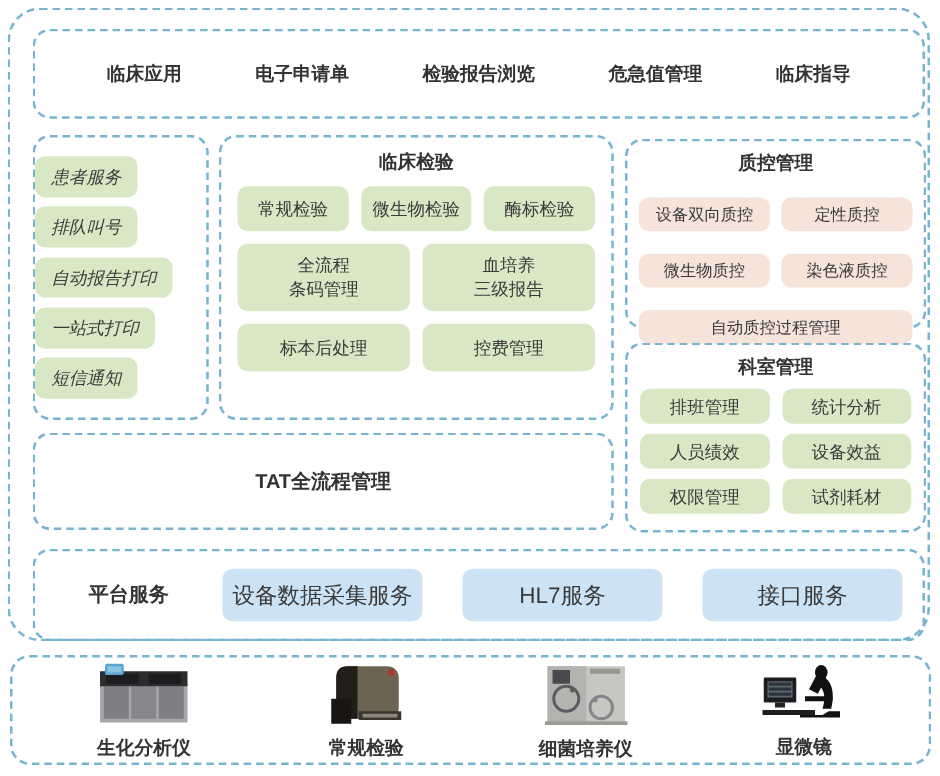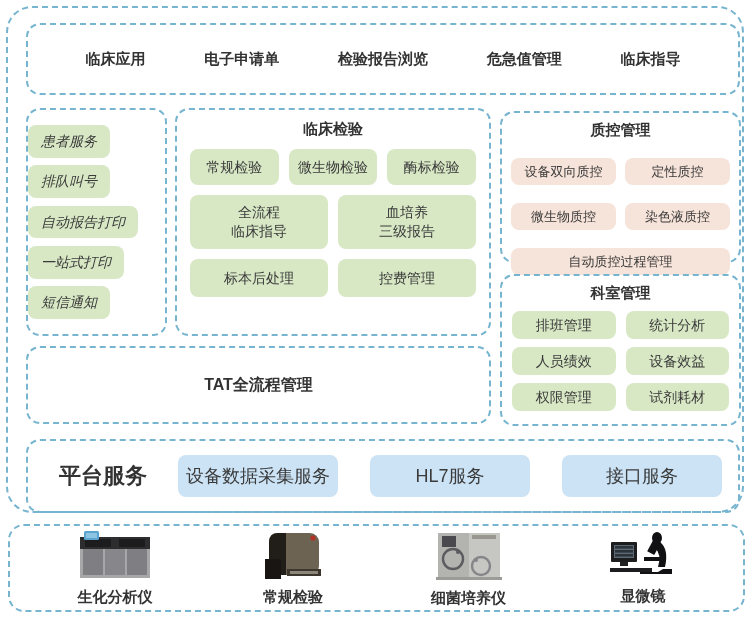--- a/index.html
+++ b/index.html
@@ -43,21 +43,21 @@
              display:flex; flex-direction:column; gap:8px; padding:8px 10px 10px; }
   .drow { display:flex; gap:10px; }
   .drow .pill { flex:1; height:28px; }
 
   .tatbox { left:18px; top:338px; width:465px; height:78px;
             display:flex; align-items:center; justify-content:center;
             font-size:16px; font-weight:600; color:#333; }
 
   .platformbox { left:18px; top:431px; width:714px; height:74px;
                  display:flex; align-items:center; padding:0 16px 0 0; }
-  .plabel { width:150px; text-align:center; font-size:22px; font-weight:600; color:#333; flex:0 0 150px; }
+  .plabel { width:150px; text-align:center; font-size:16px; font-weight:600; color:#333; flex:0 0 150px; }
   .pill.blue { background:#cbe3f5; flex:1; height:42px; font-size:18px; margin-right:32px; }
   .pill.blue:last-child { margin-right:0; }
 
   .bottombox { left:8px; top:524px; width:737px; height:88px; border-radius:16px;
                display:flex; align-items:center; justify-content:space-around; padding:0 14px; }
   .device { display:flex; flex-direction:column; align-items:center; gap:3px; }
   .device-label { font-size:15px; font-weight:600; color:#333; }
 </style>
 </head>
 <body>
@@ -84,21 +84,21 @@
 
     <div class="box dashed midbox">
       <div class="panel-title">临床检验</div>
       <div class="mrow r1">
         <span class="pill">常规检验</span>
         <span class="pill">微生物检验</span>
         <span class="pill">酶标检验</span>
       </div>
       <div class="mrow r2">
         <span class="pill">全流程
-临床指导</span>
+条码管理</span>
         <span class="pill">血培养
 三级报告</span>
       </div>
       <div class="mrow r3">
         <span class="pill">标本后处理</span>
         <span class="pill">控费管理</span>
       </div>
     </div>
 
     <div class="box dashed qcbox">

